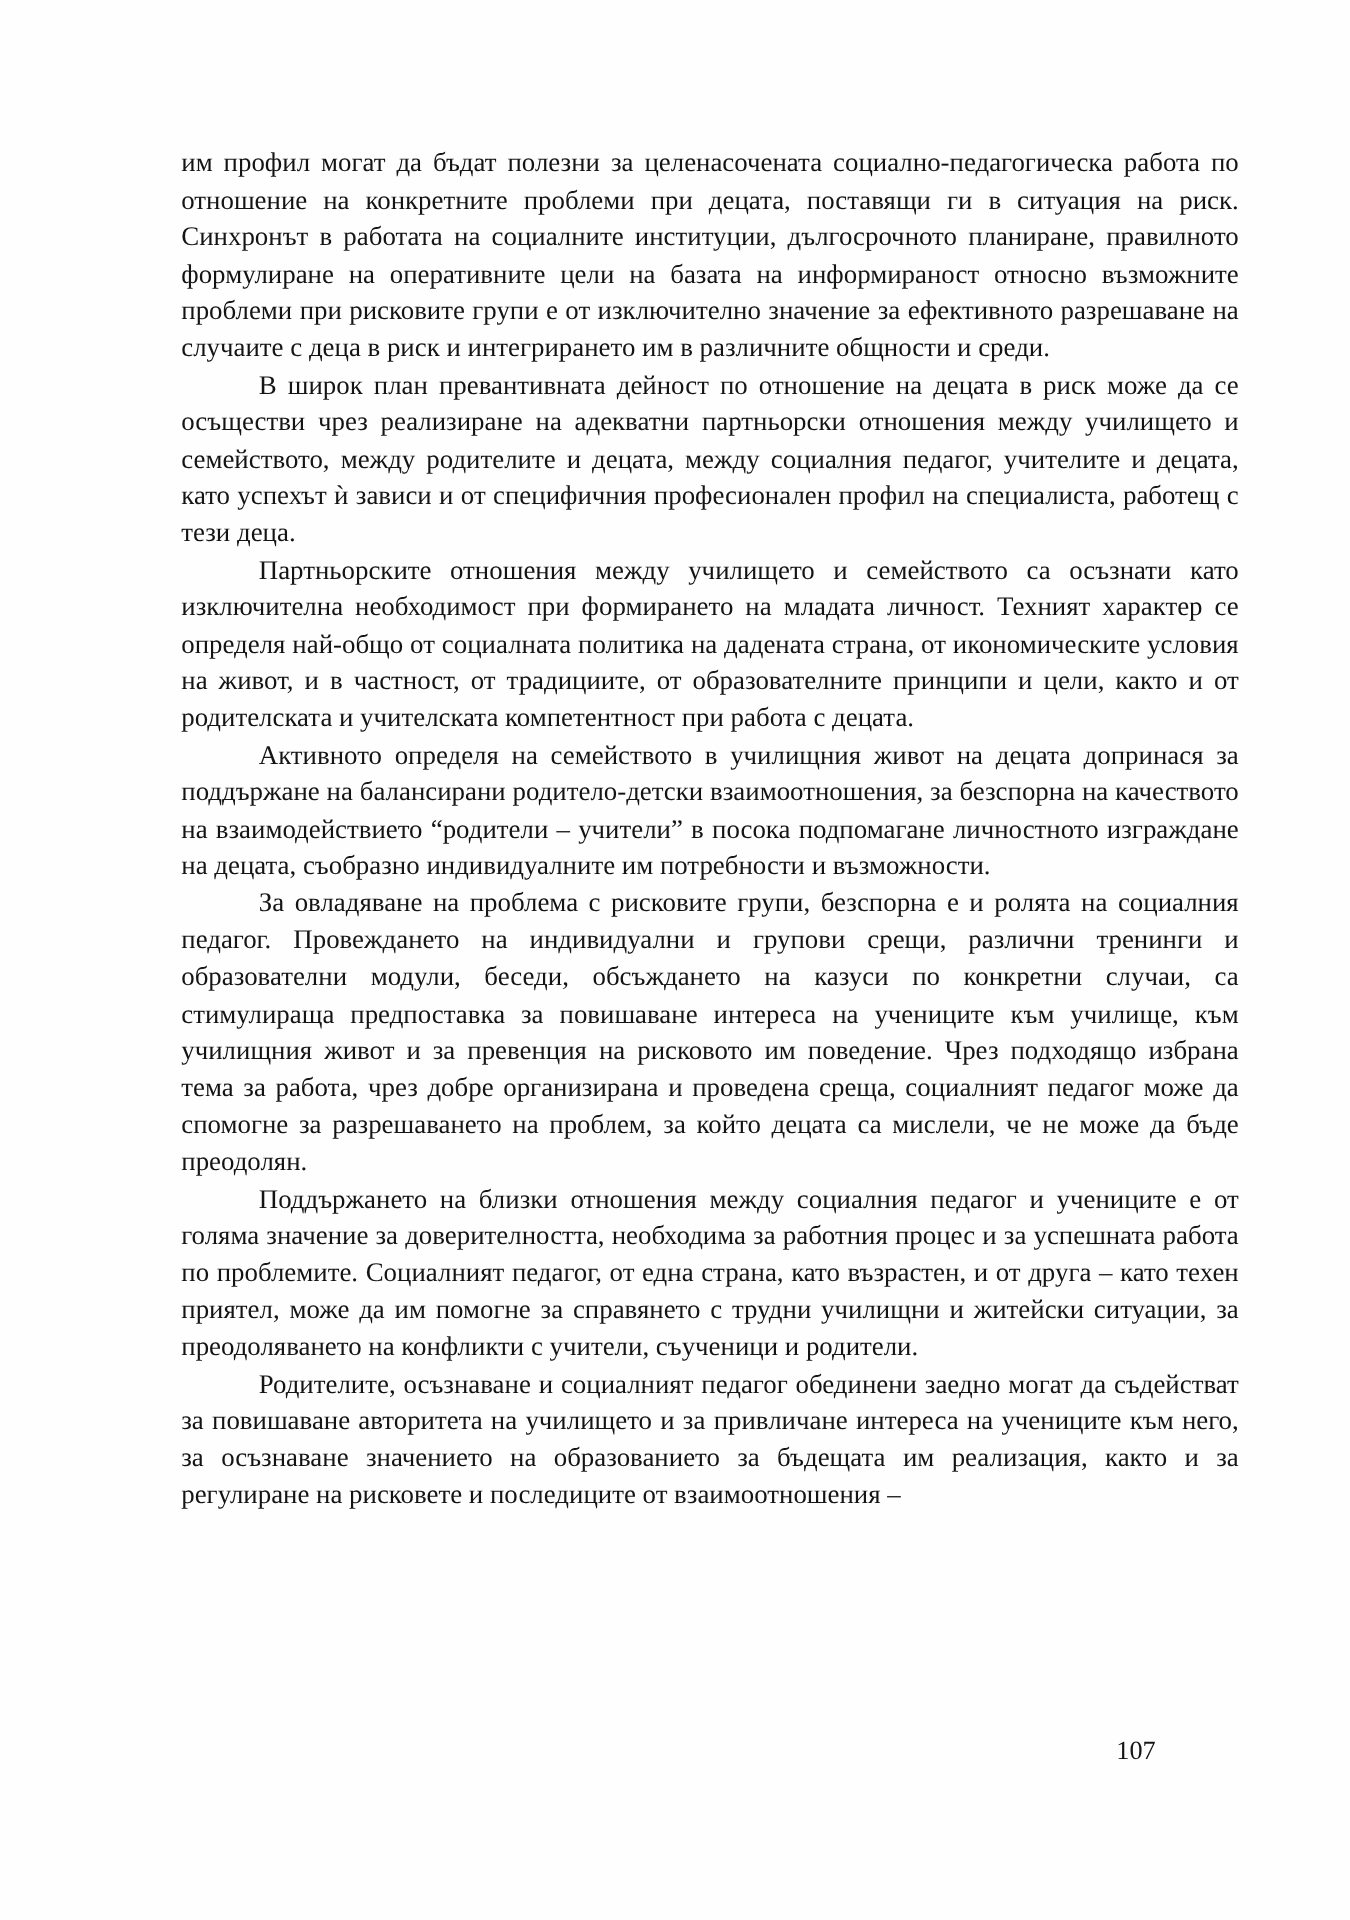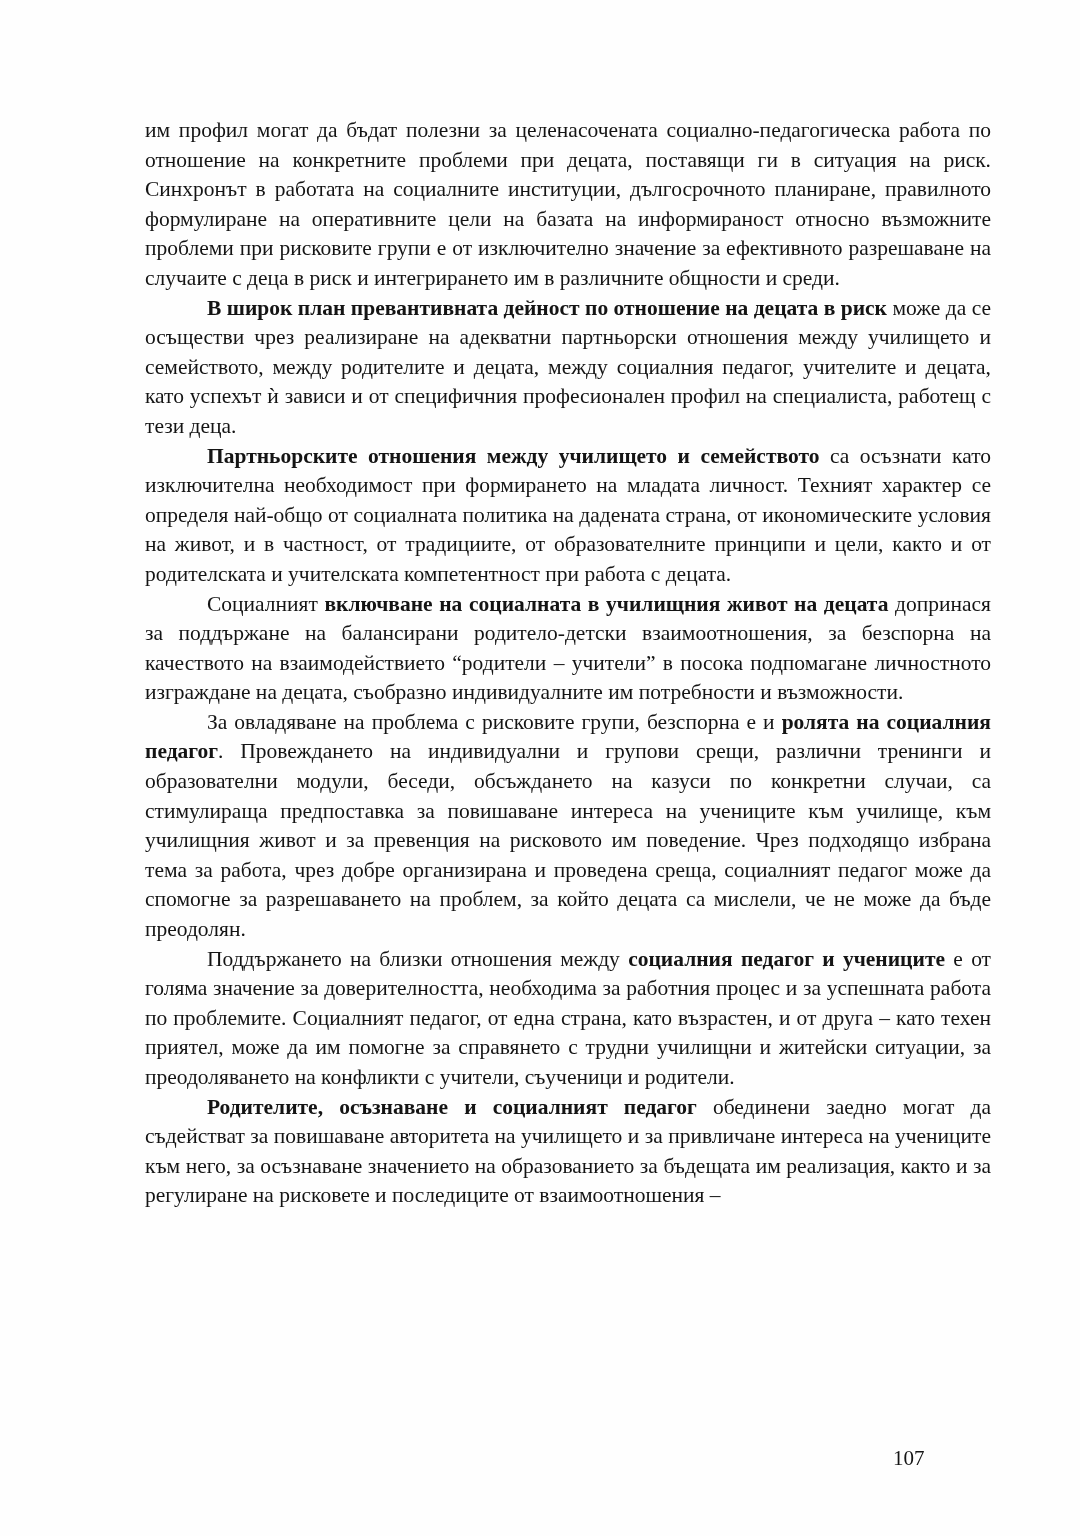--- a/index.html
+++ b/index.html
@@ -18,36 +18,36 @@
     position: absolute;
     left: 145px;
     top: 116px;
     width: 846px;
     font-size: 21.5px;
     line-height: 29.6px;
     text-align: justify;
   }
   .para { margin: 0; }
   .para.indent { text-indent: 62px; }
-  .bold { font-weight: bold; }
+  .bold { font-weight: normal; }
   .page-number {
     position: absolute;
     left: 893px;
-    top: 1446px;
+    top: 1388px;
     font-size: 21px;
     color: #141414;
   }
 </style>
 </head>
 <body>
 
 <div class="page">
   <div class="text-block">
       <p class="para"><span>им профил могат да бъдат полезни за целенасочената социално-педагогическа работа по отношение на конкретните проблеми при децата, поставящи ги в ситуация на риск. Синхронът в работата на социалните институции, дългосрочното планиране, правилното формулиране на оперативните цели на базата на информираност относно възможните проблеми при рисковите групи е от изключително значение за ефективното разрешаване на случаите с деца в риск и интегрирането им в различните общности и среди.</span></p>
       <p class="para indent"><span class="bold">В широк план превантивната дейност по отношение на децата в риск</span><span> може да се осъществи чрез реализиране на адекватни партньорски отношения между училището и семейството, между родителите и децата, между социалния педагог, учителите и децата, като успехът ѝ зависи и от специфичния професионален профил на специалиста, работещ с тези деца.</span></p>
       <p class="para indent"><span class="bold">Партньорските отношения между училището и семейството</span><span> са осъзнати като изключителна необходимост при формирането на младата личност. Техният характер се определя най-общо от социалната политика на дадената страна, от икономическите условия на живот, и в частност, от традициите, от образователните принципи и цели, както и от родителската и учителската компетентност при работа с децата.</span></p>
-      <p class="para indent"><span>Социалният </span><span class="bold">включване на социалната в училищния живот на децата</span><span> допринася за поддържане на балансирани родитело-детски взаимоотношения, за безспорна на качеството на взаимодействието “родители – учители” в посока подпомагане личностното изграждане на децата, съобразно индивидуалните им потребности и възможности.</span></p>
+      <p class="para indent"><span>Активното </span><span class="bold">определя на семейството в училищния живот на децата</span><span> допринася за поддържане на балансирани родитело-детски взаимоотношения, за безспорна на качеството на взаимодействието “родители – учители” в посока подпомагане личностното изграждане на децата, съобразно индивидуалните им потребности и възможности.</span></p>
       <p class="para indent"><span>За овладяване на проблема с рисковите групи, безспорна е и </span><span class="bold">ролята на социалния педагог</span><span>. Провеждането на индивидуални и групови срещи, различни тренинги и образователни модули, беседи, обсъждането на казуси по конкретни случаи, са стимулираща предпоставка за повишаване интереса на учениците към училище, към училищния живот и за превенция на рисковото им поведение. Чрез подходящо избрана тема за работа, чрез добре организирана и проведена среща, социалният педагог може да спомогне за разрешаването на проблем, за който децата са мислели, че не може да бъде преодолян.</span></p>
       <p class="para indent"><span>Поддържането на близки отношения между </span><span class="bold">социалния педагог и учениците</span><span> е от голяма значение за доверителността, необходима за работния процес и за успешната работа по проблемите. Социалният педагог, от една страна, като възрастен, и от друга – като техен приятел, може да им помогне за справянето с трудни училищни и житейски ситуации, за преодоляването на конфликти с учители, съученици и родители.</span></p>
       <p class="para indent"><span class="bold">Родителите, осъзнаване и социалният педагог</span><span> обединени заедно могат да съдействат за повишаване авторитета на училището и за привличане интереса на учениците към него, за осъзнаване значението на образованието за бъдещата им реализация, както и за регулиране на рисковете и последиците от взаимоотношения –</span></p>
     </div>
   <div class="page-number">107</div>
 </div>
 
 </body></html>

